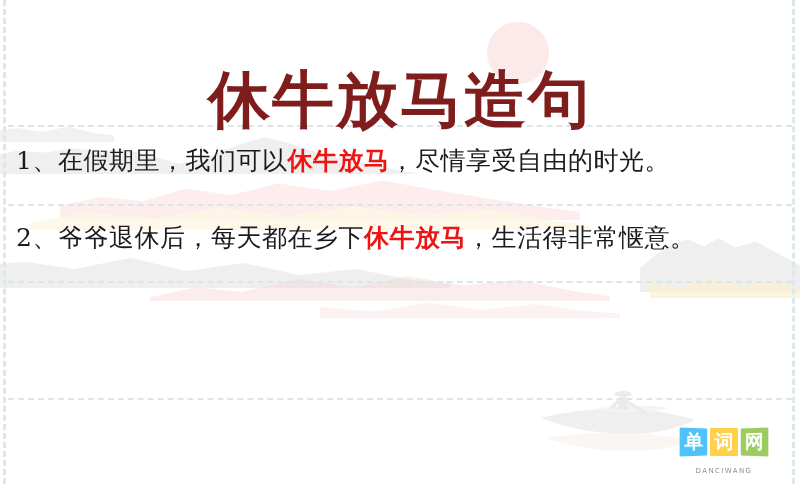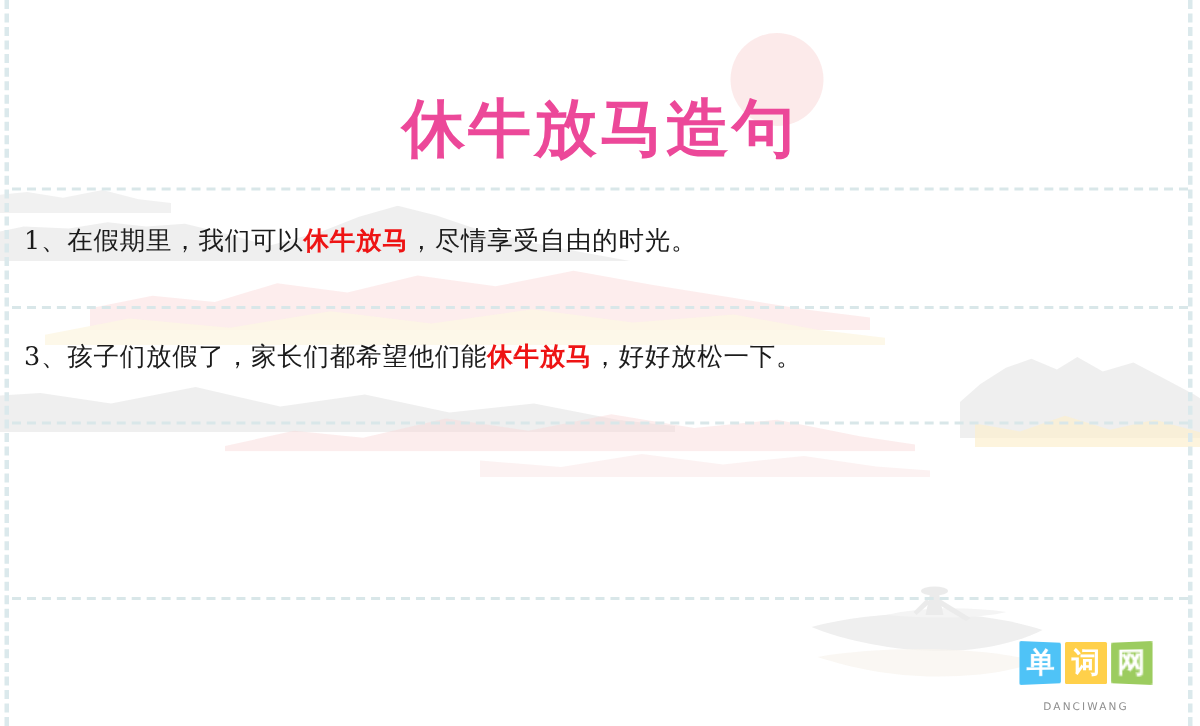--- a/index.html
+++ b/index.html
@@ -187,37 +187,37 @@
   }
 
   .page-title {
     position: absolute;
     left: 0;
     right: 0;
     top: 26px;
     text-align: center;
     font-family: "DejaVu Serif", "Liberation Serif", serif;
     font-weight: bold;
-    font-size: 42px;
+    font-size: 62px;
     line-height: 64px;
     letter-spacing: 2px;
-    color: #ec4899;
+    color: #7f1d1d;
     white-space: nowrap;
   }
 
   .sentence-list {
     position: absolute;
     left: 16px;
     right: 14px;
     top: 142px;
   }
 
   .sentence {
     font-family: "DejaVu Serif", "Liberation Serif", serif;
-    font-size: 17px;
+    font-size: 25px;
     line-height: 38px;
     color: #1b1b1b;
     letter-spacing: .5px;
     margin: 0 0 39px 0;
     text-align: justify;
   }
   .sentence:last-child { margin-bottom: 0; }
 
   .idiom {
     color: #ee1414;
@@ -310,24 +310,24 @@
   <div class="content">
 
     <h1 class="page-title">休牛放马造句</h1>
 
     <div class="sentence-list">
 
       <p class="sentence">
         <span>1、</span><span>在假期里，我们可以</span><span class="idiom">休牛放马</span><span>，尽情享受自由的时光。</span>
       </p>
 
-
       <p class="sentence">
-        <span>3、</span><span>孩子们放假了，家长们都希望他们能</span><span class="idiom">休牛放马</span><span>，好好放松一下。</span>
+        <span>2、</span><span>爷爷退休后，每天都在乡下</span><span class="idiom">休牛放马</span><span>，生活得非常惬意。</span>
       </p>
+
 
     </div>
 
     <div class="logo">
       <div class="logo-tiles">
         <span class="logo-tile t1">单</span>
         <span class="logo-tile t2">词</span>
         <span class="logo-tile t3">网</span>
       </div>
       <div class="logo-caption">DANCIWANG</div>

